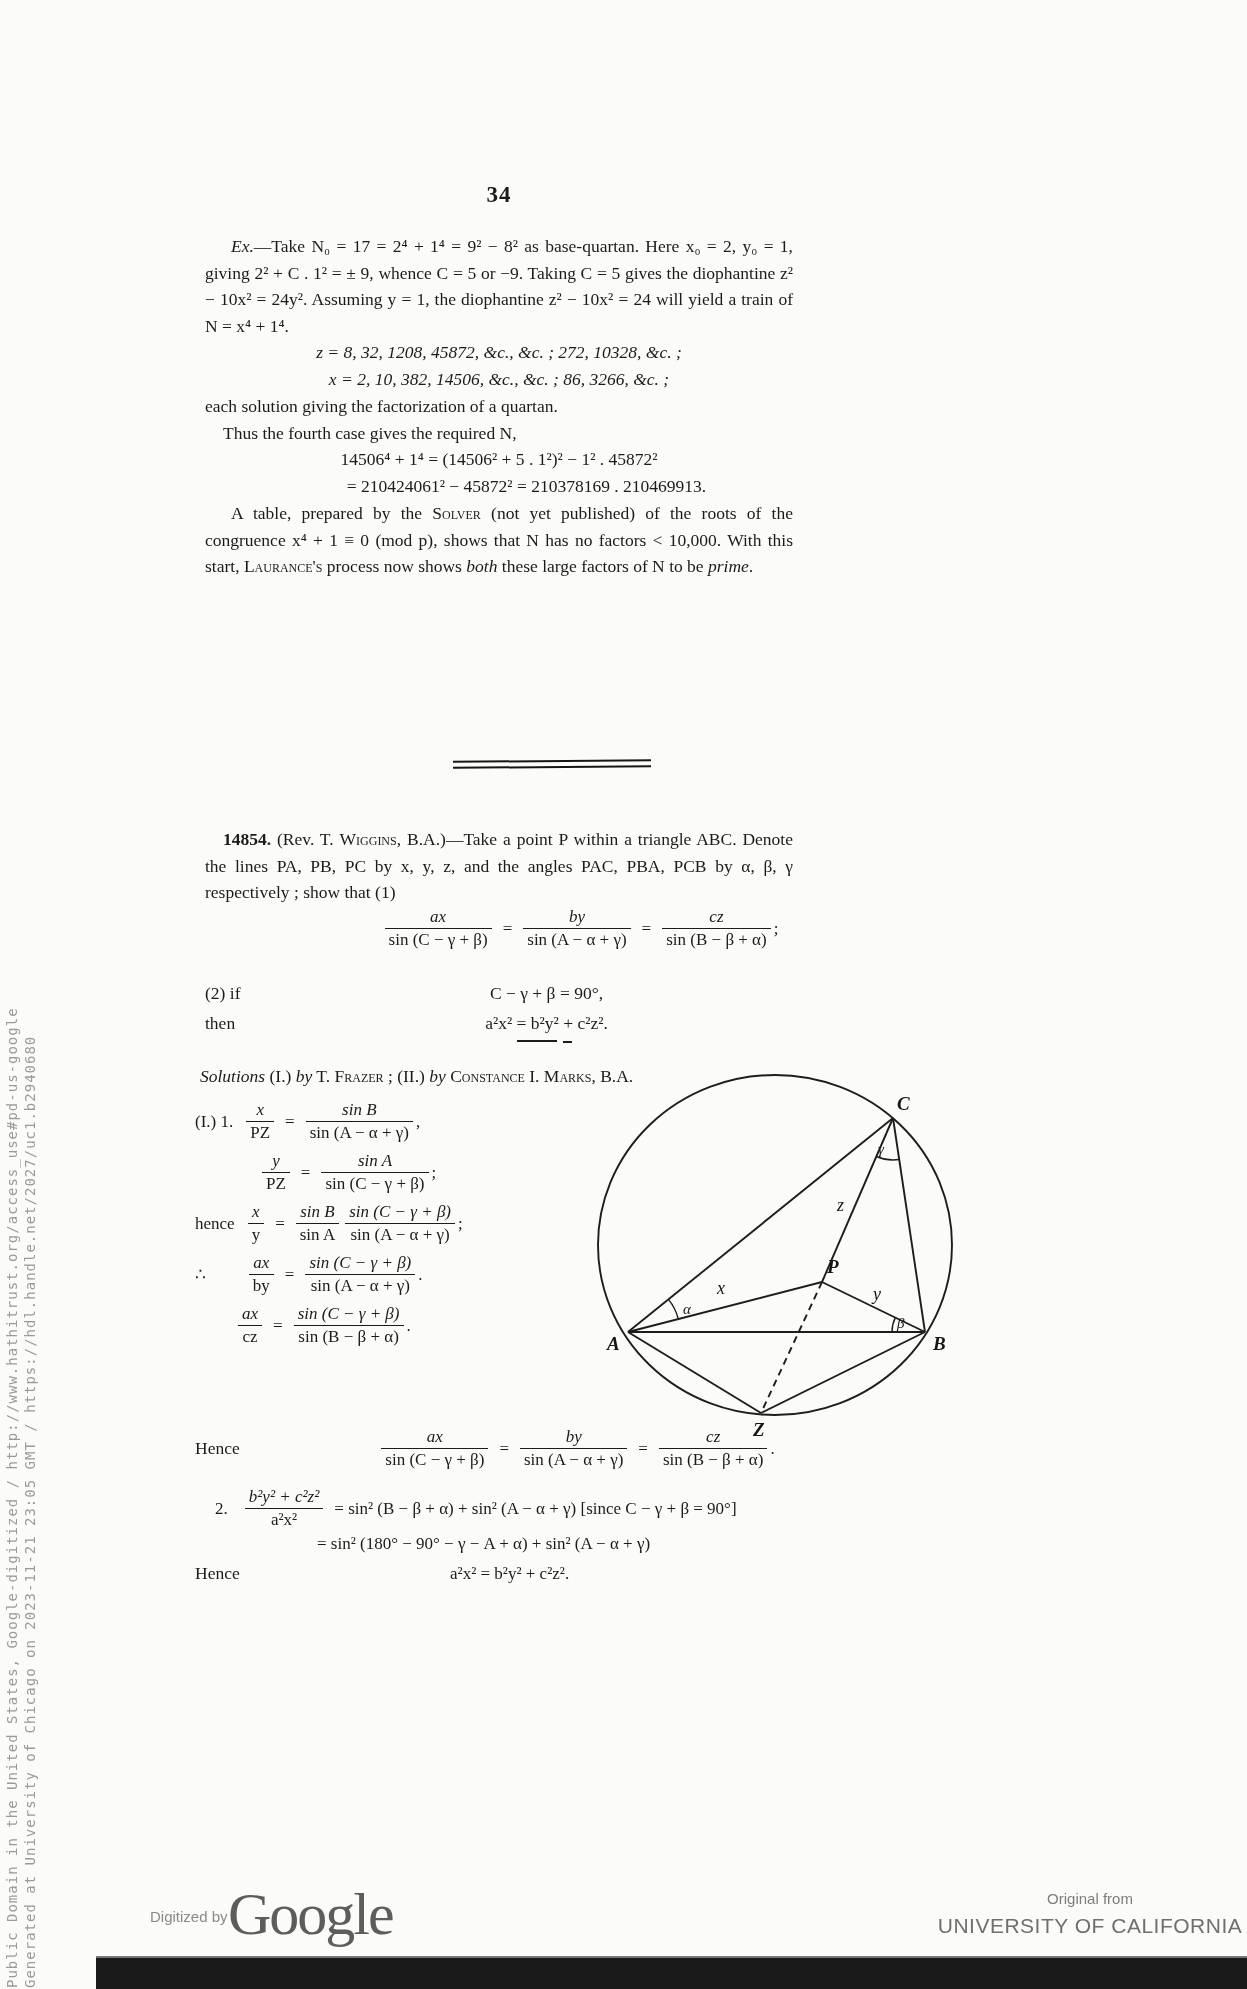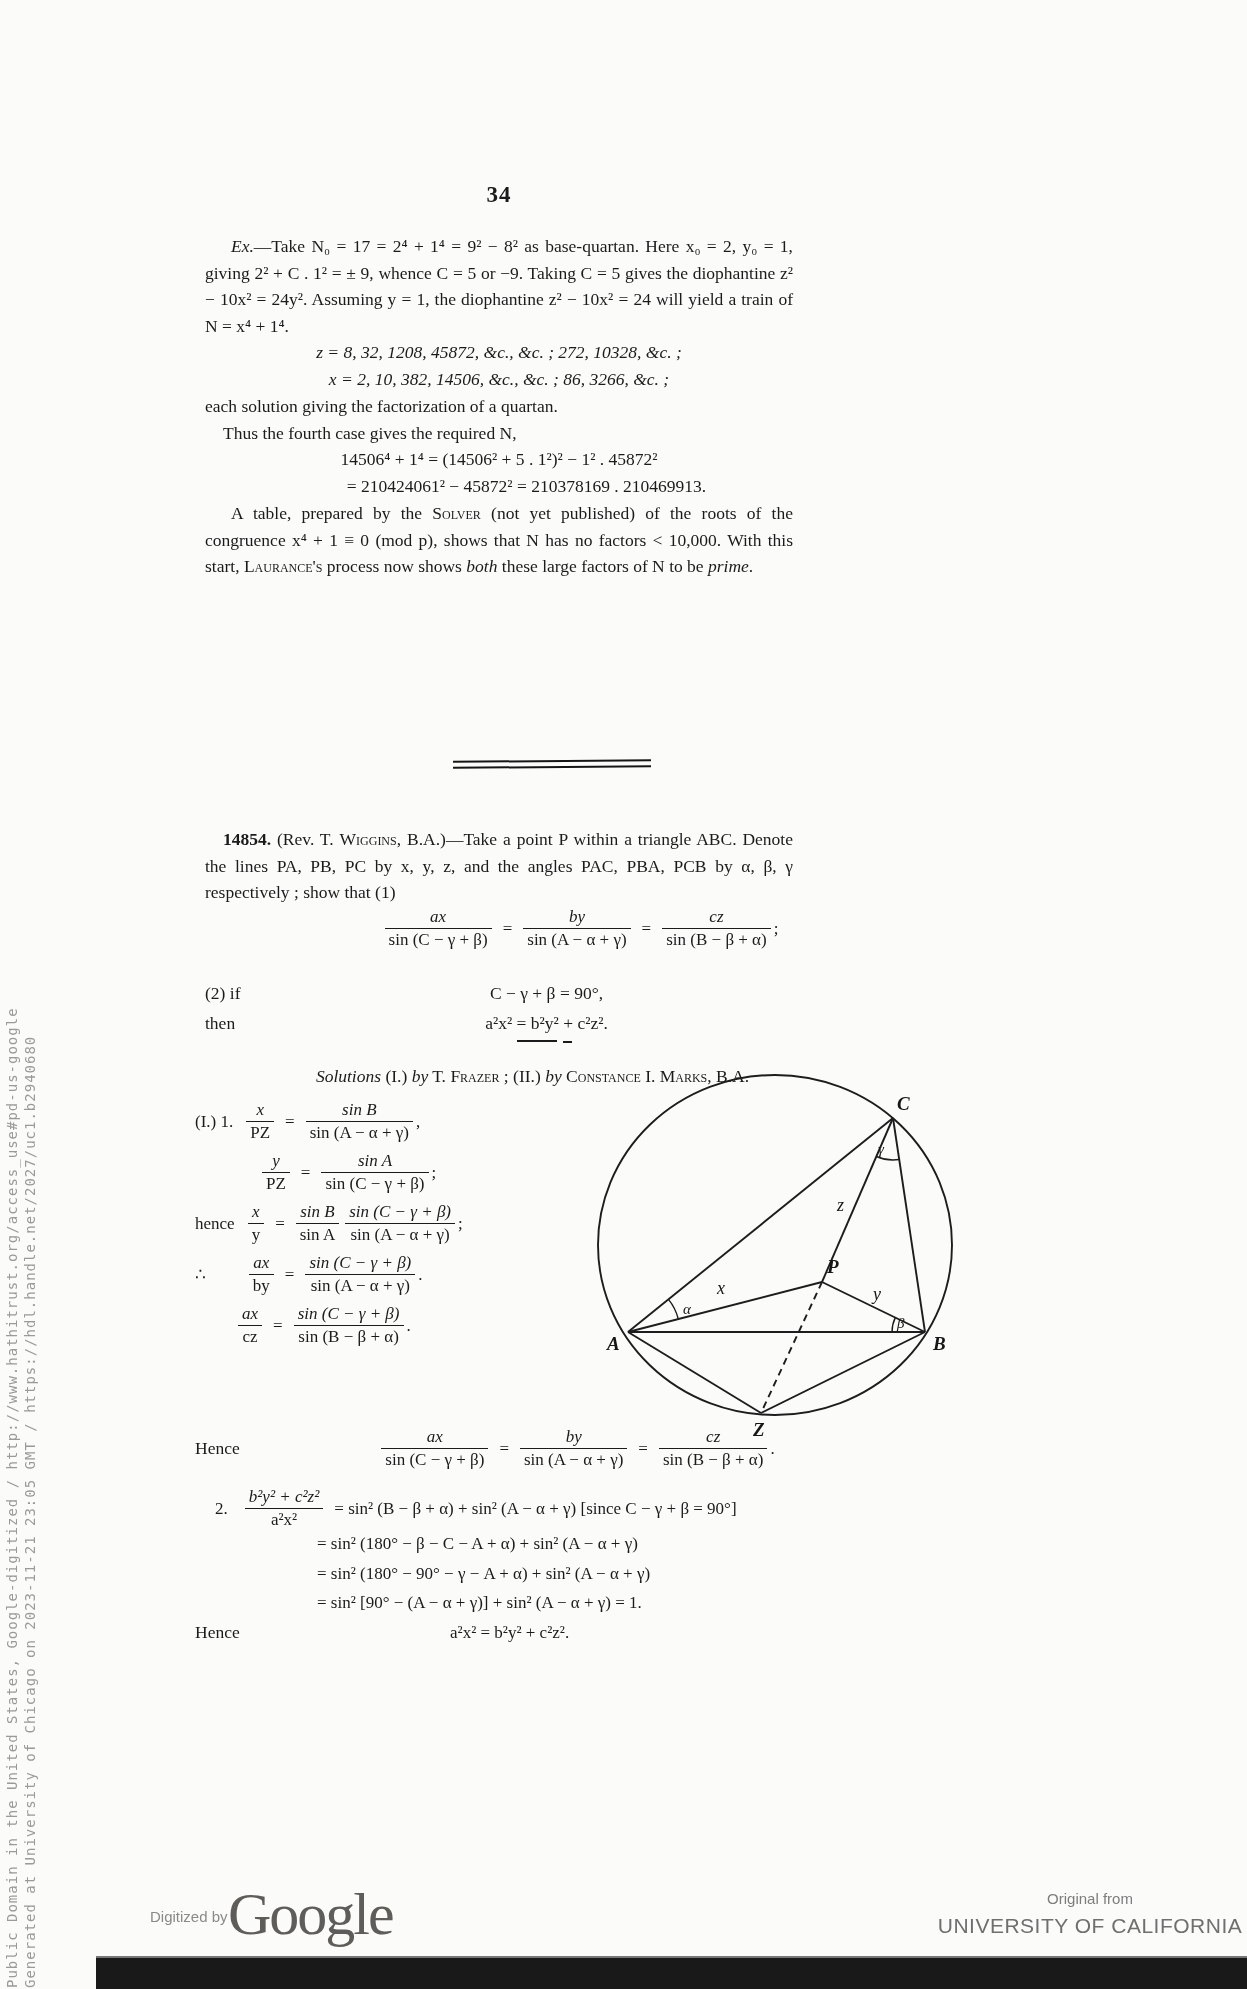--- a/index.html
+++ b/index.html
@@ -50,21 +50,21 @@
   #probeq{left:230px;top:908px;width:700px;}
   #condblock{left:205px;top:978px;width:588px;font-size:17.5px;}
   #condblock .row{display:flex;align-items:baseline;line-height:30px;}
   #condblock .lbl{width:95px;}
   #condblock .cval{flex:1;text-align:center;}
 
   #shortrule{left:517px;top:1040px;width:55px;height:2px;}
   #shortrule .l1{position:absolute;left:0;top:0;width:40px;height:2px;background:#1b1b1b;}
   #shortrule .l2{position:absolute;left:46px;top:1px;width:9px;height:2px;background:#1b1b1b;}
 
-  #solhead{left:200px;top:1066px;width:665px;text-align:center;font-size:17.5px;}
+  #solhead{left:200px;top:1066px;width:665px;font-size:17.5px;}
 
   #solleft{left:195px;top:1096px;width:308px;font-size:17px;}
   .frow{display:flex;align-items:center;min-height:51px;}
   .frow .rlbl{margin-right:10px;}
   #solleft .r2{margin-left:64px;}
   #solleft .r4 .gap{width:30px;}
   #solleft .r6{margin-left:40px;}
   #solleft .txt{line-height:27px;margin-top:6px;}
 
   #hencerow{left:195px;top:1428px;width:675px;display:flex;align-items:center;font-size:17px;}
@@ -282,23 +282,21 @@
 
   <div id="part2" class="abs">
     <div class="r1">
       <span class="rlbl">2.</span>
       <span class="frac">
           <span class="num">b²y² + c²z²</span>
           <span class="den">a²x²</span>
         </span>
       <span style="margin-left:8px;">= sin² (B − β + α) + sin² (A − α + γ)  [since C − γ + β = 90°]</span>
     </div>
-    <div class="cont">= sin² (180° − β − C − A + α) + sin² (A − α + γ)</div>
     <div class="cont">= sin² (180° − 90° − γ − A + α) + sin² (A − α + γ)</div>
-    <div class="cont">= sin² [90° − (A − α + γ)] + sin² (A − α + γ)  =  1.</div>
     <div class="fin">
       <span class="rlbl">Hence</span>
       <span>a²x² = b²y² + c²z².</span>
     </div>
   </div>
 
   <span id="digitized" class="abs">Digitized by</span>
   <span id="glogo" class="abs">Google</span>
   <div id="origfrom" class="abs">
     <div>Original from</div>

